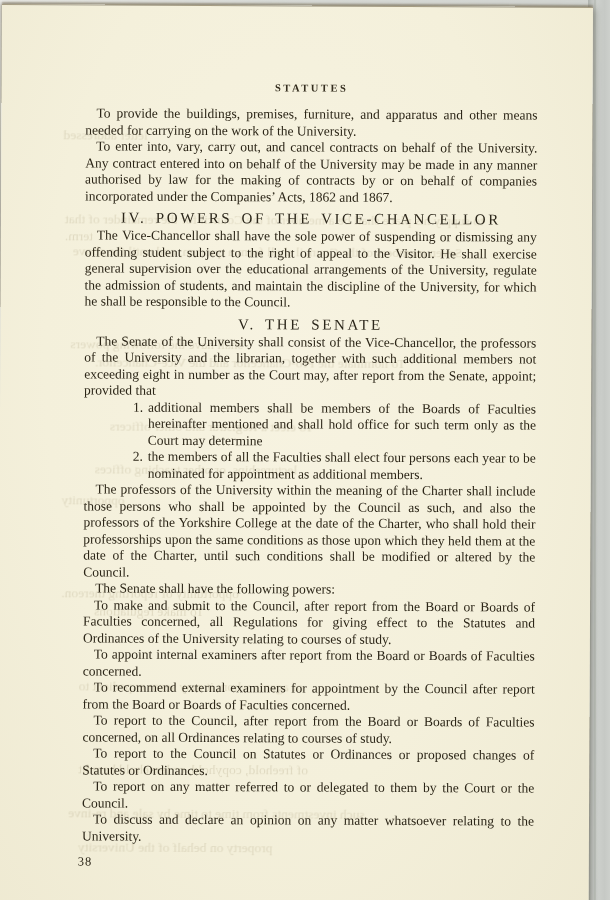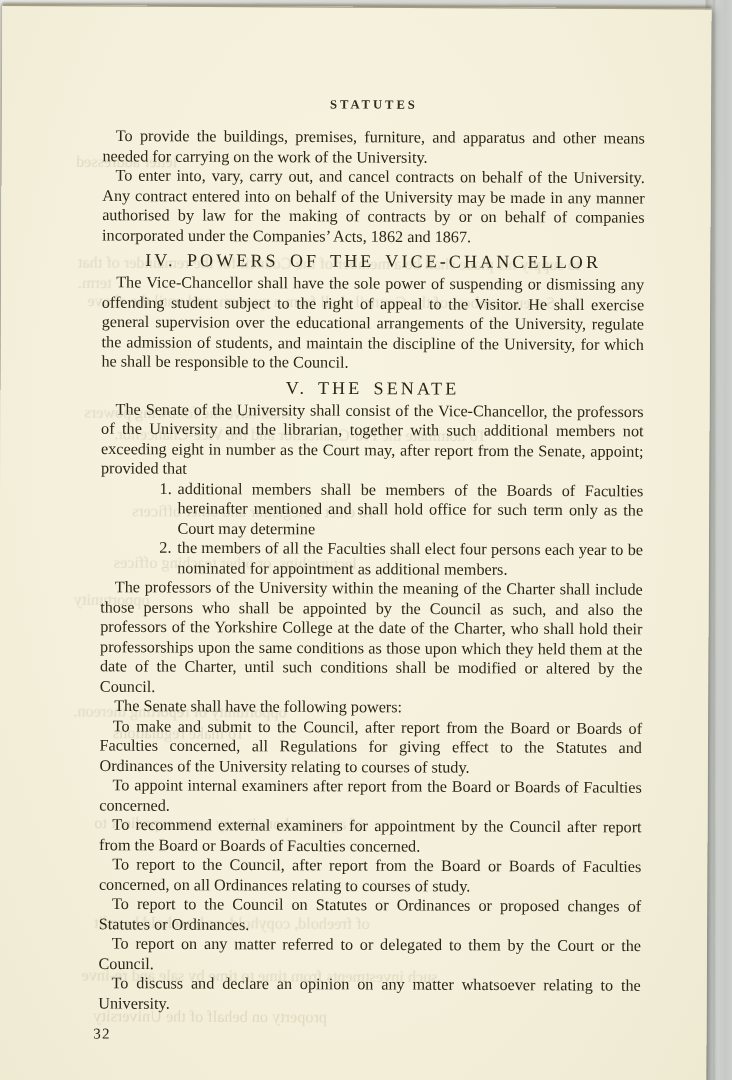--- a/index.html
+++ b/index.html
@@ -84,15 +84,15 @@
         <p class="para">The Senate shall have the following powers:</p>
         <p class="power">To make and submit to the Council, after report from the Board or Boards of Faculties concerned, all Regulations for giving effect to the Statutes and Ordinances of the University relating to courses of study.</p>
         <p class="power">To appoint internal examiners after report from the Board or Boards of Faculties concerned.</p>
         <p class="power">To recommend external examiners for appointment by the Council after report from the Board or Boards of Faculties concerned.</p>
         <p class="power">To report to the Council, after report from the Board or Boards of Faculties concerned, on all Ordinances relating to courses of study.</p>
         <p class="power">To report to the Council on Statutes or Ordinances or proposed changes of Statutes or Ordinances.</p>
         <p class="power">To report on any matter referred to or delegated to them by the Court or the Council.</p>
         <p class="power">To discuss and declare an opinion on any matter whatsoever relating to the University.</p>
       </article>
 
-    <div class="page-number">32</div>
+    <div class="page-number">38</div>
   </div>
 </div>
 
 </body></html>

